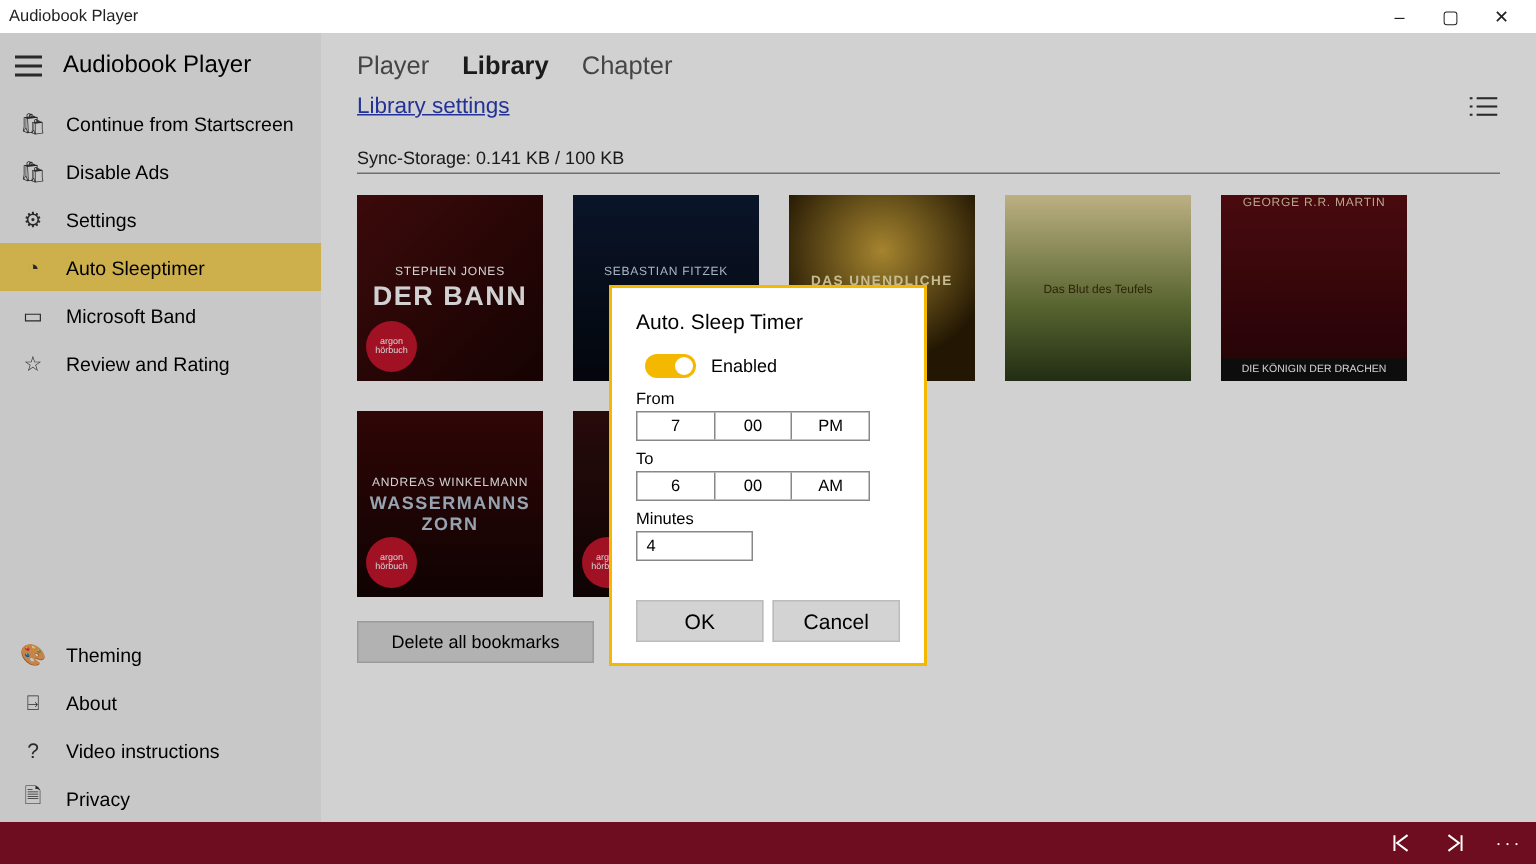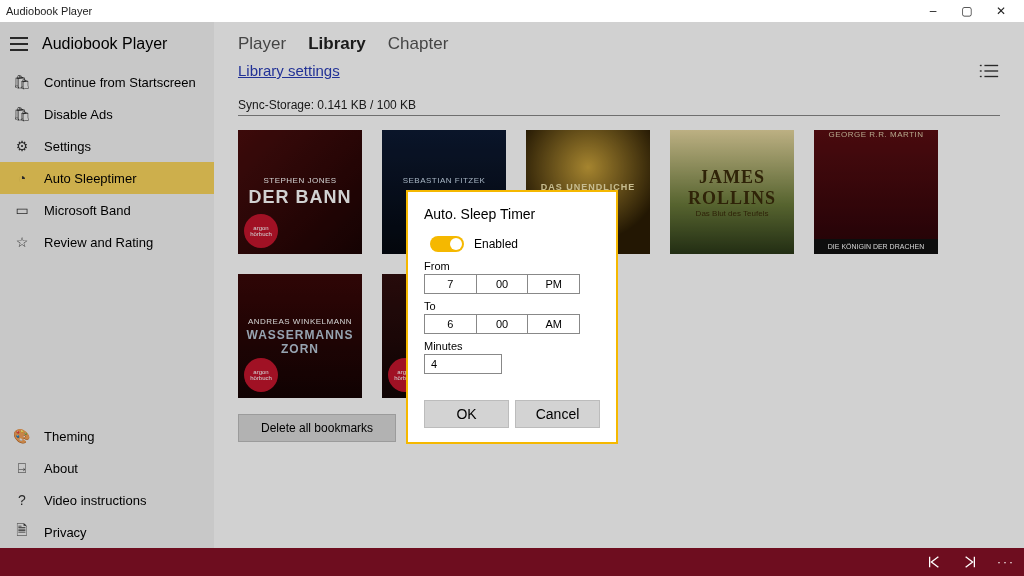--- a/index.html
+++ b/index.html
@@ -171,21 +171,20 @@
           </div>
       </div>
       <div class="book b2">
         <div class="author" style="color:#cde">SEBASTIAN FITZEK</div>
         <div class="title-big" style="color:#e6e0cc">DER</div>
       </div>
       <div class="book b3">
         <div class="title-big" style="font-size:9px;color:#f3e6b0">DAS UNENDLICHE MEER</div>
       </div>
       <div class="book b4">
-        <div class="title-big" style="color:#3a2b0a;font-family:serif">JAMES ROLLINS</div>
         <div style="font-size:8px;color:#3a2b0a">Das Blut des Teufels</div>
       </div>
       <div class="book b5">
         <div class="author" style="color:#dca">GEORGE R.R. MARTIN</div>
         <div style="margin-top:auto;width:100%;background:#111;padding:4px 0;font-size:7px">DIE KÖNIGIN DER DRACHEN</div>
       </div>
       <div class="book b6">
         <div class="author">ANDREAS WINKELMANN</div>
         <div class="title-big" style="font-size:12px;color:#b8c8d8">WASSERMANNS ZORN</div>
         <div class="argon">

